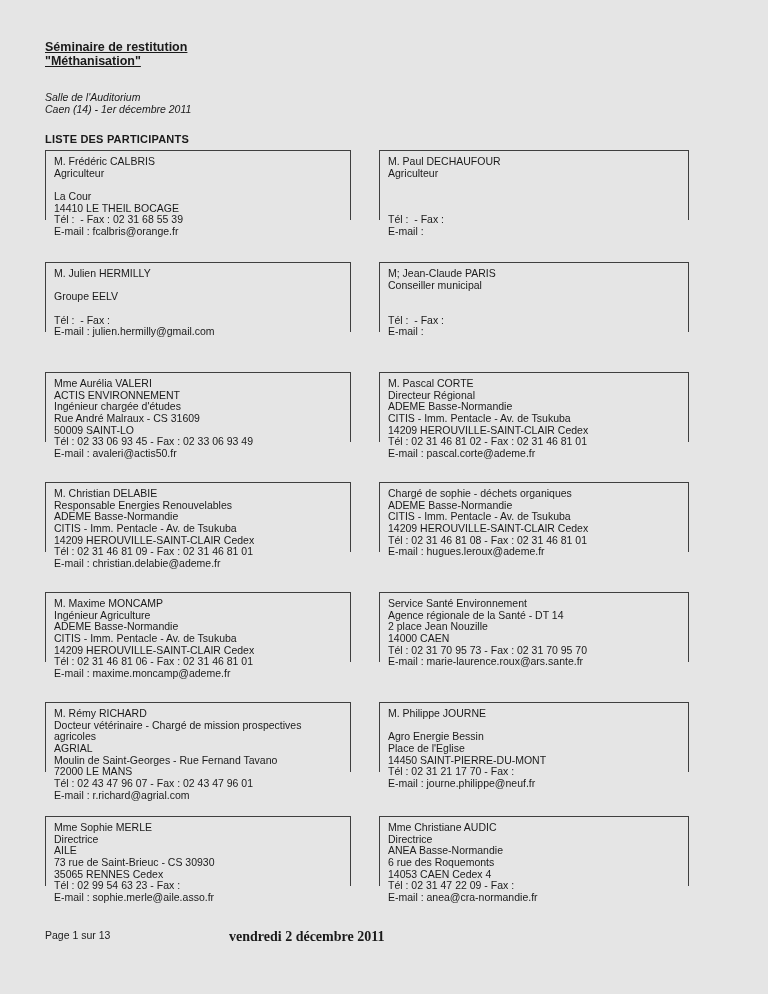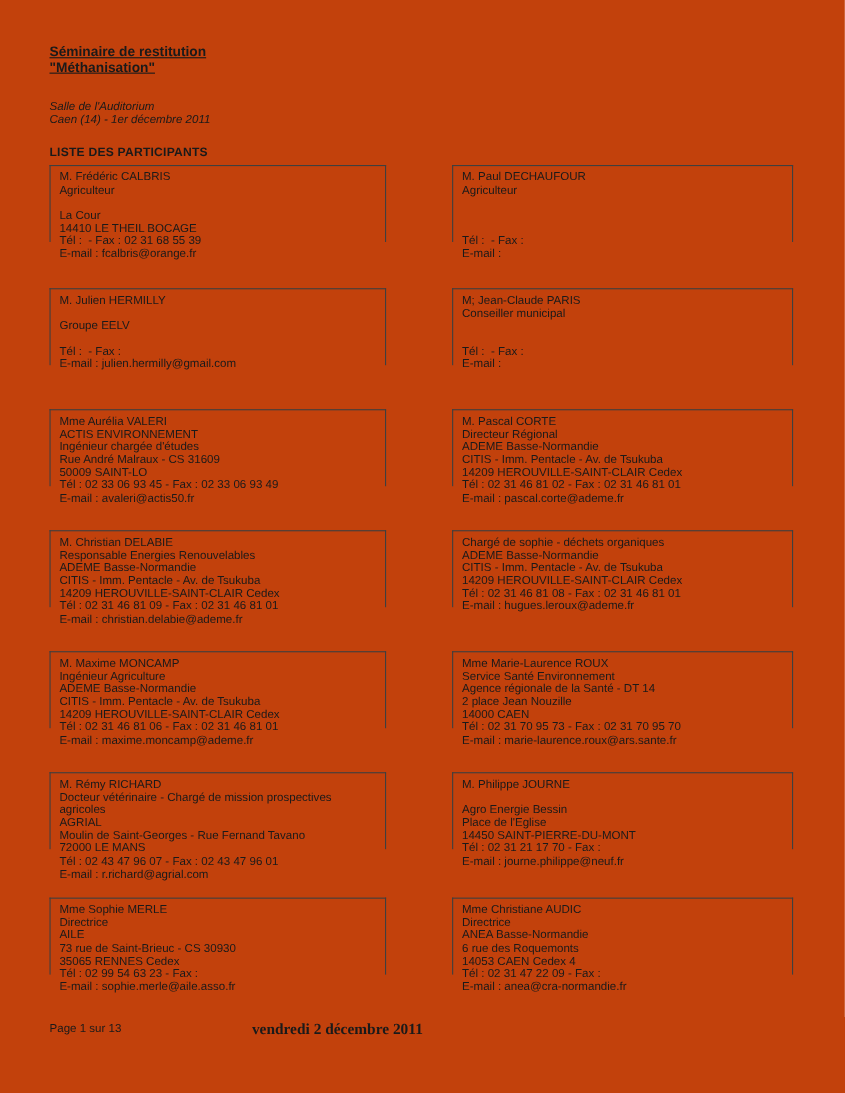--- a/index.html
+++ b/index.html
@@ -4,21 +4,21 @@
 <style>
   * { margin: 0; padding: 0; box-sizing: border-box; }
   html, body { background: #ffffff; }
   body {
     width: 768px; height: 994px;
     font-family: "Liberation Sans", sans-serif;
     color: #1a1a1a;
     position: relative;
     overflow: hidden;
   }
-  .page { position: absolute; inset: 0; background: #c2410c; }
+  .page { position: absolute; inset: 0; background: #e5e5e5; }
 
   
   .header { position: absolute; top: 40px; left: 45px; }
   .title-line {
     font-weight: bold;
     font-size: 12.5px;
     line-height: 14px;
     text-decoration: underline;
   }
   .subtitle-block { margin-top: 23px; }
@@ -33,21 +33,21 @@
     font-size: 11px;
     letter-spacing: 0.2px;
   }
 
   
   .grid {
     position: absolute;
     top: 150px; left: 45px;
     display: grid;
     grid-template-columns: 306px 310px;
-    column-gap: 60px;
+    column-gap: 28px;
     grid-template-rows: 112px 110px 110px 110px 110px 114px 110px;
   }
   .card { position: relative; }
   .frame {
     position: absolute;
     top: 0; left: 0; right: 0;
     height: 70px;
     border-top: 1px solid #3f3f3f;
     border-left: 1px solid #3f3f3f;
     border-right: 1px solid #3f3f3f;
@@ -195,21 +195,20 @@
           <div class="line">ADEME Basse-Normandie</div>
           <div class="line">CITIS - Imm. Pentacle - Av. de Tsukuba</div>
           <div class="line">14209 HEROUVILLE-SAINT-CLAIR Cedex</div>
           <div class="line">Tél : 02 31 46 81 06 - Fax : 02 31 46 81 01</div>
           <div class="line">E-mail : maxime.moncamp@ademe.fr</div>
         </div>
       </div>
       <div class="card">
         <div class="frame"></div>
         <div class="content">
-          <div class="line">Mme Marie-Laurence ROUX</div>
           <div class="line">Service Santé Environnement</div>
           <div class="line">Agence régionale de la Santé - DT 14</div>
           <div class="line">2 place Jean Nouzille</div>
           <div class="line">14000 CAEN</div>
           <div class="line">Tél : 02 31 70 95 73 - Fax : 02 31 70 95 70</div>
           <div class="line">E-mail : marie-laurence.roux@ars.sante.fr</div>
         </div>
       </div>
       <div class="card">
         <div class="frame"></div>

